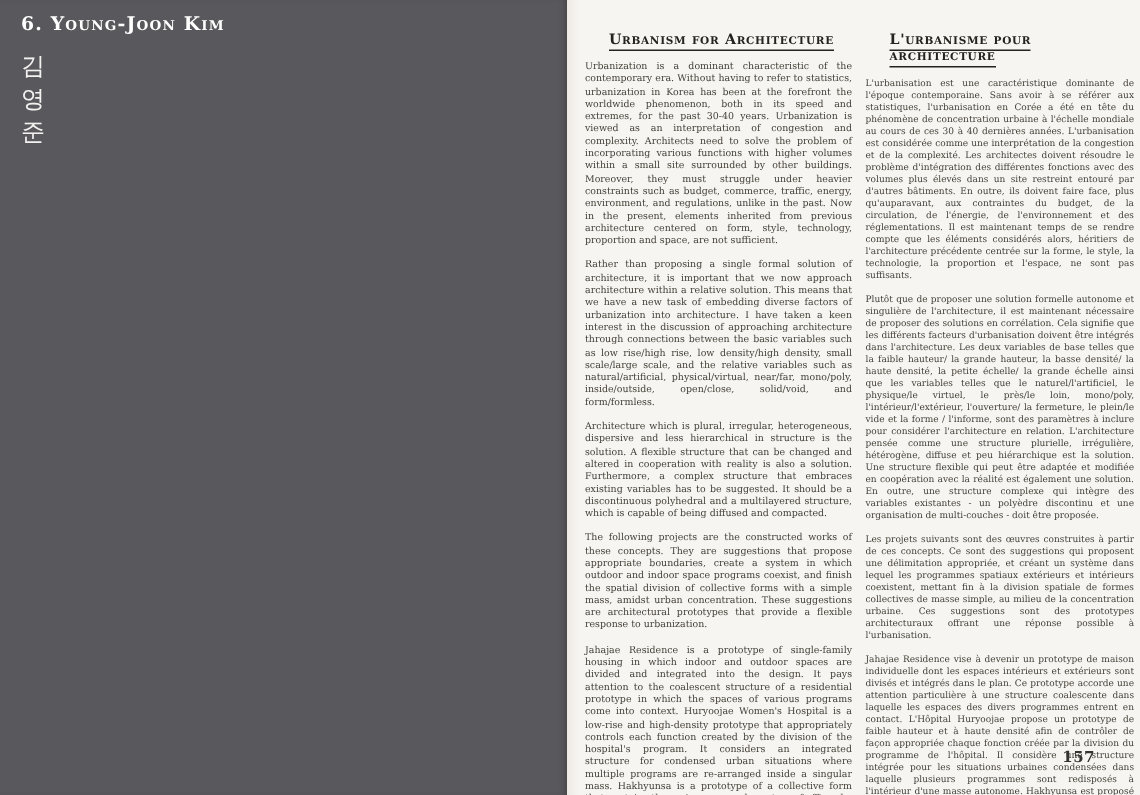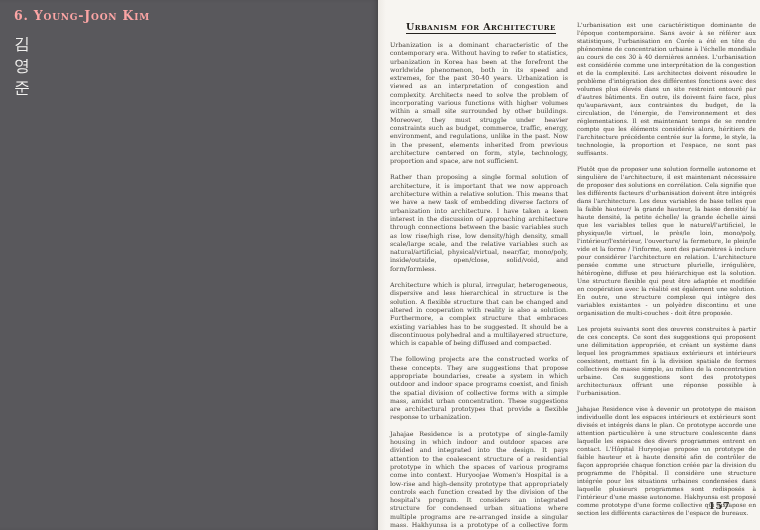--- a/index.html
+++ b/index.html
@@ -21,21 +21,21 @@
   .left-panel {
     position: absolute;
     left: 0; top: 0;
     width: 378px; height: 530px;
     background: #59585c;
     box-shadow: inset -4px 0 6px -4px rgba(0,0,0,0.35);
   }
   .chapter-label {
     position: absolute;
     left: 14px; top: 8px;
-    color: #fca5a5;
+    color: #ffffff;
     font-size: 12.5px;
     font-weight: bold;
     font-variant: small-caps;
     letter-spacing: 0.8px;
   }
   .korean-name {
     position: absolute;
     left: 14px; top: 33px;
     color: #f2f1ef;
     font-size: 16px;
@@ -108,20 +108,23 @@
         <span class="rule">Urbanism for Architecture</span>
       </h2>
       <p>Urbanization is a dominant characteristic of the contemporary era. Without having to refer to statistics, urbanization in Korea has been at the forefront the worldwide phenomenon, both in its speed and extremes, for the past 30-40 years. Urbanization is viewed as an interpretation of congestion and complexity. Architects need to solve the problem of incorporating various functions with higher volumes within a small site surrounded by other buildings. Moreover, they must struggle under heavier constraints such as budget, commerce, traffic, energy, environment, and regulations, unlike in the past. Now in the present, elements inherited from previous architecture centered on form, style, technology, proportion and space, are not sufficient.</p>
       <p>Rather than proposing a single formal solution of architecture, it is important that we now approach architecture within a relative solution. This means that we have a new task of embedding diverse factors of urbanization into architecture. I have taken a keen interest in the discussion of approaching architecture through connections between the basic variables such as low rise/high rise, low density/high density, small scale/large scale, and the relative variables such as natural/artificial, physical/virtual, near/far, mono/poly, inside/outside, open/close, solid/void, and form/formless.</p>
       <p>Architecture which is plural, irregular, heterogeneous, dispersive and less hierarchical in structure is the solution. A flexible structure that can be changed and altered in cooperation with reality is also a solution. Furthermore, a complex structure that embraces existing variables has to be suggested. It should be a discontinuous polyhedral and a multilayered structure, which is capable of being diffused and compacted.</p>
       <p>The following projects are the constructed works of these concepts. They are suggestions that propose appropriate boundaries, create a system in which outdoor and indoor space programs coexist, and finish the spatial division of collective forms with a simple mass, amidst urban concentration. These suggestions are architectural prototypes that provide a flexible response to urbanization.</p>
       <p>Jahajae Residence is a prototype of single-family housing in which indoor and outdoor spaces are divided and integrated into the design. It pays attention to the coalescent structure of a residential prototype in which the spaces of various programs come into context. Huryoojae Women's Hospital is a low-rise and high-density prototype that appropriately controls each function created by the division of the hospital's program. It considers an integrated structure for condensed urban situations where multiple programs are re-arranged inside a singular mass. Hakhyunsa is a prototype of a collective form that contains the various space characters of offices by sectional juxtaposition.</p>
     </section>
 
     <section class="column french">
+      <h2>
+        <span class="rule">L'urbanisme pour architecture</span>
+      </h2>
       <p>L'urbanisation est une caractéristique dominante de l'époque contemporaine. Sans avoir à se référer aux statistiques, l'urbanisation en Corée a été en tête du phénomène de concentration urbaine à l'échelle mondiale au cours de ces 30 à 40 dernières années. L'urbanisation est considérée comme une interprétation de la congestion et de la complexité. Les architectes doivent résoudre le problème d'intégration des différentes fonctions avec des volumes plus élevés dans un site restreint entouré par d'autres bâtiments. En outre, ils doivent faire face, plus qu'auparavant, aux contraintes du budget, de la circulation, de l'énergie, de l'environnement et des réglementations. Il est maintenant temps de se rendre compte que les éléments considérés alors, héritiers de l'architecture précédente centrée sur la forme, le style, la technologie, la proportion et l'espace, ne sont pas suffisants.</p>
       <p>Plutôt que de proposer une solution formelle autonome et singulière de l'architecture, il est maintenant nécessaire de proposer des solutions en corrélation. Cela signifie que les différents facteurs d'urbanisation doivent être intégrés dans l'architecture. Les deux variables de base telles que la faible hauteur/ la grande hauteur, la basse densité/ la haute densité, la petite échelle/ la grande échelle ainsi que les variables telles que le naturel/l'artificiel, le physique/le virtuel, le près/le loin, mono/poly, l'intérieur/l'extérieur, l'ouverture/ la fermeture, le plein/le vide et la forme / l'informe, sont des paramètres à inclure pour considérer l'architecture en relation. L'architecture pensée comme une structure plurielle, irrégulière, hétérogène, diffuse et peu hiérarchique est la solution. Une structure flexible qui peut être adaptée et modifiée en coopération avec la réalité est également une solution. En outre, une structure complexe qui intègre des variables existantes - un polyèdre discontinu et une organisation de multi-couches - doit être proposée.</p>
       <p>Les projets suivants sont des œuvres construites à partir de ces concepts. Ce sont des suggestions qui proposent une délimitation appropriée, et créant un système dans lequel les programmes spatiaux extérieurs et intérieurs coexistent, mettant fin à la division spatiale de formes collectives de masse simple, au milieu de la concentration urbaine. Ces suggestions sont des prototypes architecturaux offrant une réponse possible à l'urbanisation.</p>
       <p>Jahajae Residence vise à devenir un prototype de maison individuelle dont les espaces intérieurs et extérieurs sont divisés et intégrés dans le plan. Ce prototype accorde une attention particulière à une structure coalescente dans laquelle les espaces des divers programmes entrent en contact. L'Hôpital Huryoojae propose un prototype de faible hauteur et à haute densité afin de contrôler de façon appropriée chaque fonction créée par la division du programme de l'hôpital. Il considère une structure intégrée pour les situations urbaines condensées dans laquelle plusieurs programmes sont redisposés à l'intérieur d'une masse autonome. Hakhyunsa est proposé comme prototype d'une forme collective qui juxtapose en section les différents caractères de l'espace de bureaux.</p>
     </section>
 
   </main>
 
   <div class="page-number">157</div>
 

